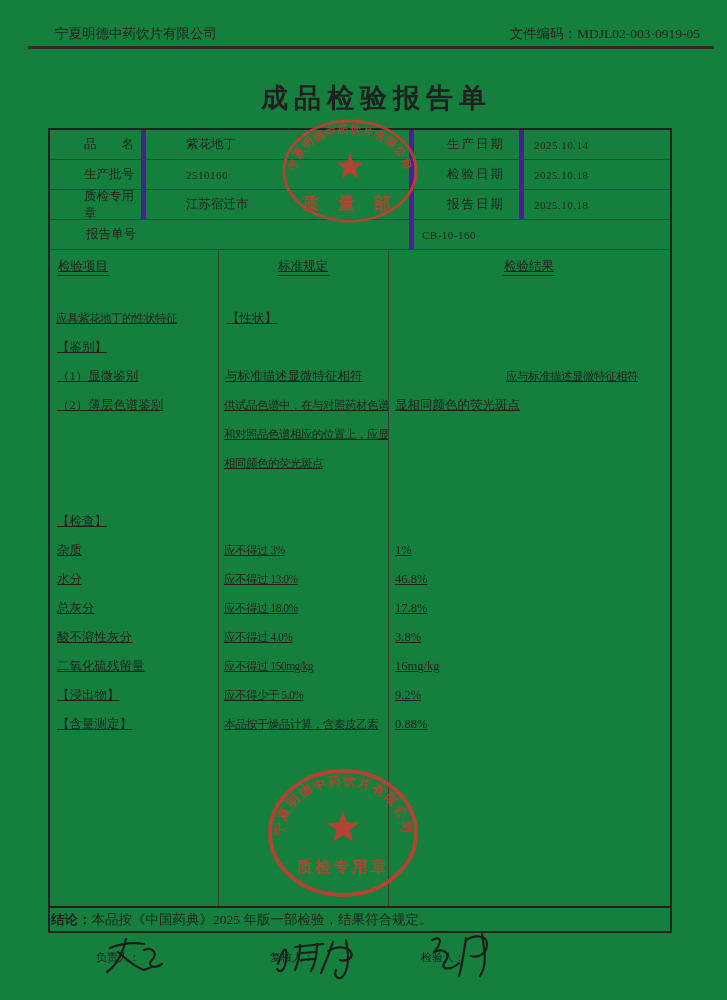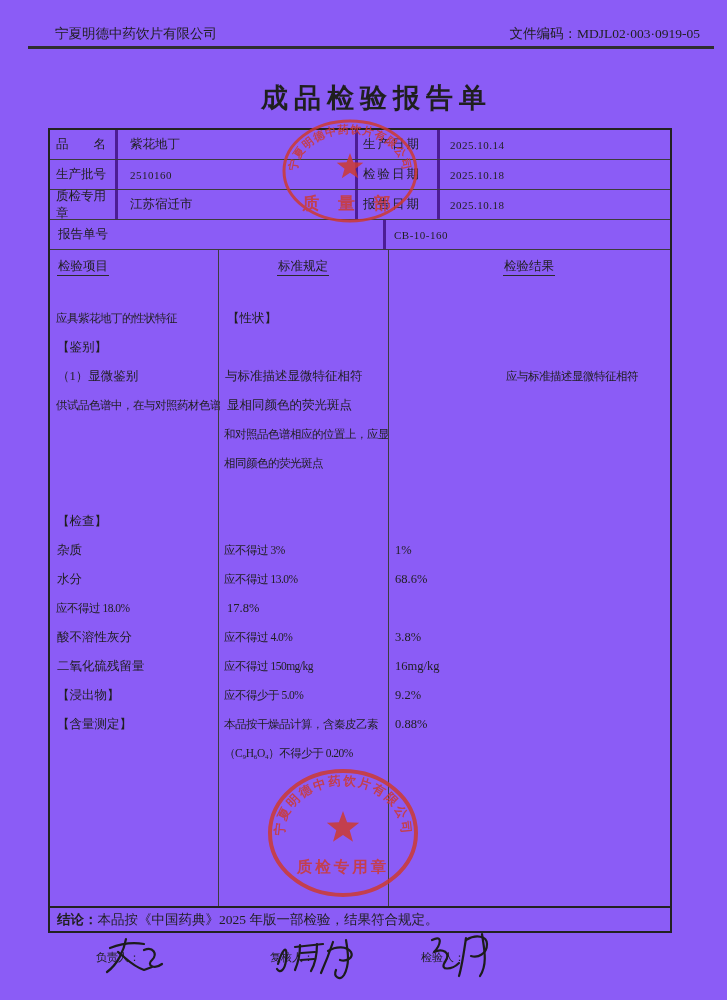--- a/index.html
+++ b/index.html
@@ -1,60 +1,60 @@
 <!DOCTYPE html>
 <html><head>
 <meta charset="utf-8">
 <style>
   * { margin:0; padding:0; box-sizing:border-box; }
   html,body { background:#ffffff; }
   .page {
-    position:relative; width:727px; height:1000px; background:#8b5cf6;
+    position:relative; width:727px; height:1000px; background:#15803d;
     font-family:"Liberation Serif","DejaVu Serif",serif; color:#1f1f1f;
     overflow:hidden; margin:0 auto;
   }
   
   .hdr-left  { position:absolute; left:55px;  top:25px; font-size:13.5px; }
   .hdr-right { position:absolute; right:27px; top:25px; font-size:13.5px; }
   .hdr-rule  { position:absolute; left:28px; right:13px; top:46px; height:3px; background:#2e2e2e; }
   
   .title { position:absolute; left:0; right:0; top:80px; text-align:center;
            font-size:27px; font-weight:bold; letter-spacing:6px;padding-left:26px; }
   
   .table-wrap { position:absolute; left:48px; top:128px; width:624px; height:805px;
                 border:2px solid #222; font-size:12.5px; background:transparent; }
   
   .irow { display:flex; height:30px; border-bottom:1px solid #3c3c3c; align-items:center; }
   .ic { height:100%; display:flex; align-items:center; }
-  .br { border-right:3px solid #4c1d95; }
+  .br { border-right:5px solid #4c1d95;margin-left:28px; }
   .ic-l1 { width:68px;  padding-left:6px; }
   .ic-v1 { width:240px; padding-left:12px; }
   .ic-l2 { width:82px;  padding-left:5px; letter-spacing:2px; }
   .ic-v2 { flex:1;      padding-left:10px; }
   .ic-lwide { width:336px; padding-left:8px; }
   .ic-vwide { flex:1;   padding-left:8px; }
   .ival { font-size:11px; letter-spacing:0.5px; }
   
-  .main { position:relative; height:656px; }
+  .main { position:relative; height:656px;text-decoration:underline; }
   .vline { position:absolute; top:0; bottom:0; width:1px; background:#3c3c3c; }
   .vl1 { left:168px; } .vl2 { left:338px; }
   .thead { display:flex; padding-top:8px; height:54px; }
   .th { font-size:12.5px; }
   .th span { border-bottom:1px solid #2a2a2a; padding:0 1px 2px 1px; }
   .th1 { width:168px; padding-left:7px; }
   .th2 { width:170px; text-align:center; }
   .th3 { flex:1; text-align:center; }
   .trow { display:flex; height:29px; line-height:29px; }
   .tc  { overflow:hidden; white-space:nowrap; }
   .tc1 { width:168px; padding-left:7px; }
   .tc2 { width:170px; padding-left:6px; font-size:11.5px; letter-spacing:-0.5px; }
   .tc3 { flex:1; padding-left:7px; }
   
   .concl { height:25px; border-top:2px solid #222; display:flex; align-items:center;
-           padding-left:7px; font-size:13.5px; }
+           padding-left:1px; font-size:13.5px; }
   .concl-label { font-weight:bold; }
   
   .sig-block { position:absolute; left:48px; top:932px; width:640px; height:64px; }
   .sig-label { position:absolute; font-size:11px; top:18px;margin-left:48px; }
   .sl1 { left:0; } .sl2 { left:174px; } .sl3 { left:325px; }
   .sig-svg { position:absolute; }
   .sg1 { left:52px;  top:2px; }
   .sg2 { left:222px; top:0px; }
   .sg3 { left:376px; top:-4px; }
   .sig-svg path { stroke:#1c1c1c; stroke-width:2.2; fill:none;
@@ -122,20 +122,21 @@
             <div class="tc tc3"></div>
           </div>
 
           <div class="trow">
             <div class="tc tc1">（1）显微鉴别</div>
             <div class="tc tc3">与标准描述显微特征相符</div>
             <div class="tc tc2">应与标准描述显微特征相符</div>
           </div>
 
           <div class="trow">
+            <div class="tc tc1">（2）薄层色谱鉴别</div>
             <div class="tc tc2">供试品色谱中，在与对照药材色谱</div>
             <div class="tc tc3">显相同颜色的荧光斑点</div>
           </div>
 
           <div class="trow">
             <div class="tc tc1"></div>
             <div class="tc tc2">和对照品色谱相应的位置上，应显</div>
             <div class="tc tc3"></div>
           </div>
 
@@ -159,24 +160,25 @@
 
           <div class="trow">
             <div class="tc tc1">杂质</div>
             <div class="tc tc2">应不得过 3%</div>
             <div class="tc tc3">1%</div>
           </div>
 
           <div class="trow">
             <div class="tc tc1">水分</div>
             <div class="tc tc2">应不得过 13.0%</div>
-            <div class="tc tc3">68.6%</div>
-          </div>
-
-          <div class="trow">
+            <div class="tc tc3">46.8%</div>
+          </div>
+
+          <div class="trow">
+            <div class="tc tc1">总灰分</div>
             <div class="tc tc2">应不得过 18.0%</div>
             <div class="tc tc3">17.8%</div>
           </div>
 
           <div class="trow">
             <div class="tc tc1">酸不溶性灰分</div>
             <div class="tc tc2">应不得过 4.0%</div>
             <div class="tc tc3">3.8%</div>
           </div>
 
@@ -191,25 +193,20 @@
             <div class="tc tc2">应不得少于 5.0%</div>
             <div class="tc tc3">9.2%</div>
           </div>
 
           <div class="trow">
             <div class="tc tc1">【含量测定】</div>
             <div class="tc tc2">本品按干燥品计算，含秦皮乙素</div>
             <div class="tc tc3">0.88%</div>
           </div>
 
-          <div class="trow">
-            <div class="tc tc1"></div>
-            <div class="tc tc2">（C₉H₆O₄）不得少于 0.20%</div>
-            <div class="tc tc3"></div>
-          </div>
         </div>
     </div>
 
     <div class="concl">
       <span class="concl-label">结论：</span>
       <span>本品按《中国药典》2025 年版一部检验，结果符合规定。</span>
     </div>
   </div>
 
   <div class="sig-block">

